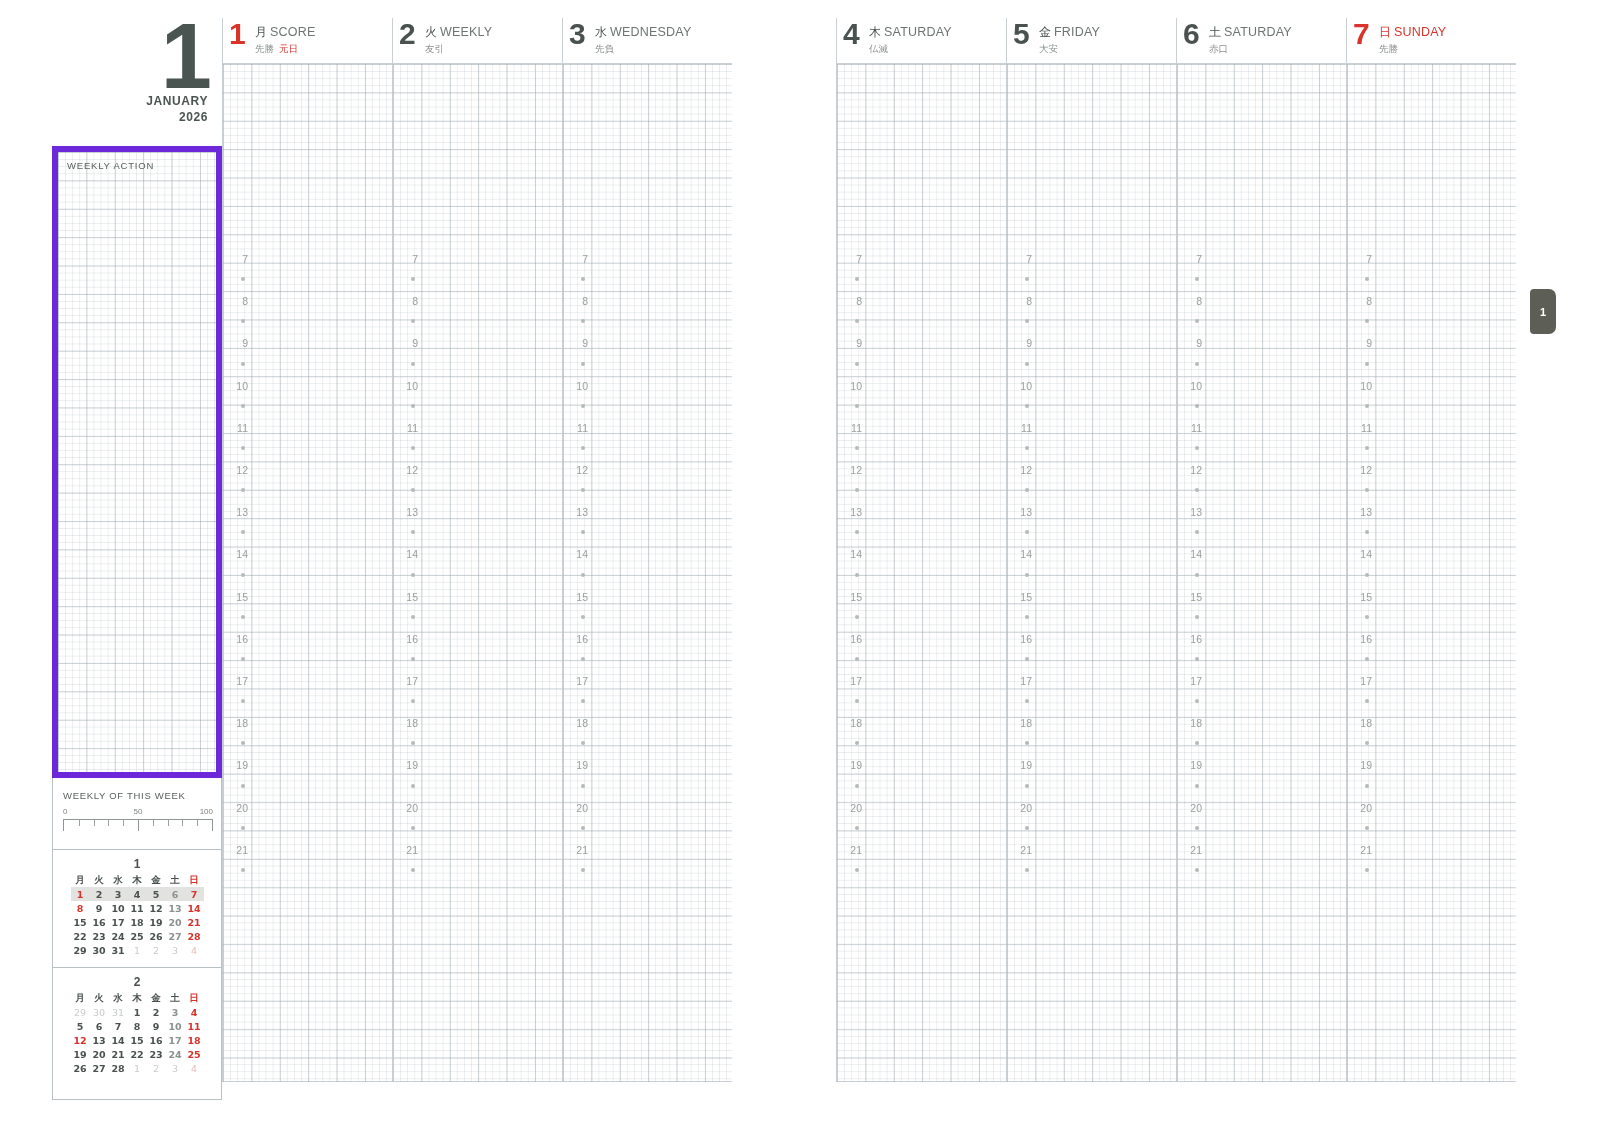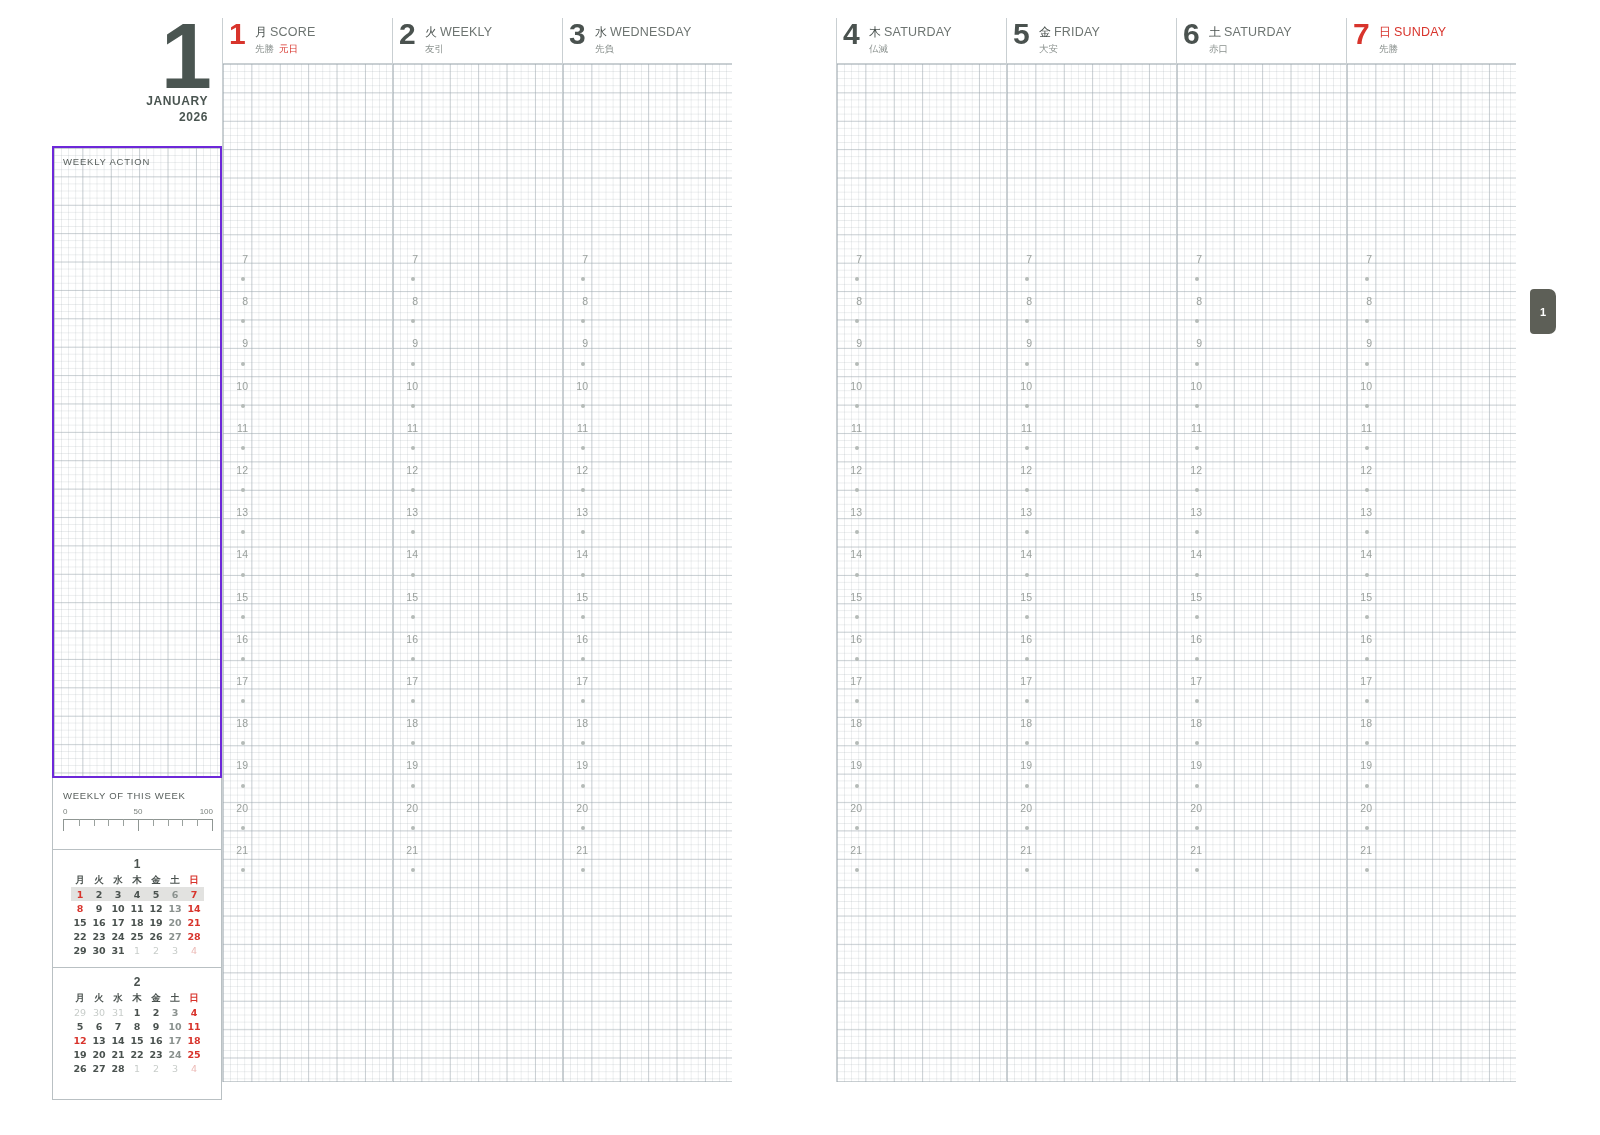--- a/index.html
+++ b/index.html
@@ -180,21 +180,21 @@
     color: #4a5551;
     text-align: right;
   }
 
   
   #weekly-action {
     position: absolute;
     left: 0; top: 128px;
     width: 170px;
     height: 632px;
-    border: 2px solid #6d28d9;
+    border: 6px solid #6d28d9;
     box-sizing: border-box;
     background: #fff;
     z-index: 2;
   }
   #weekly-action .grid { }
   #weekly-action-label {
     position: absolute;
     left: 9px; top: 8px;
     font-size: 9.5px;
     letter-spacing: .8px;

